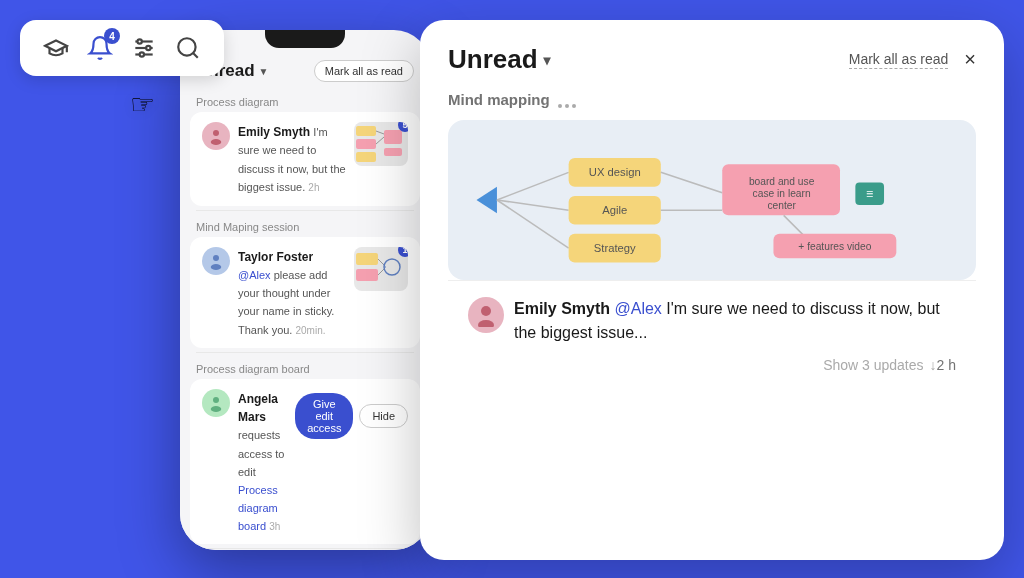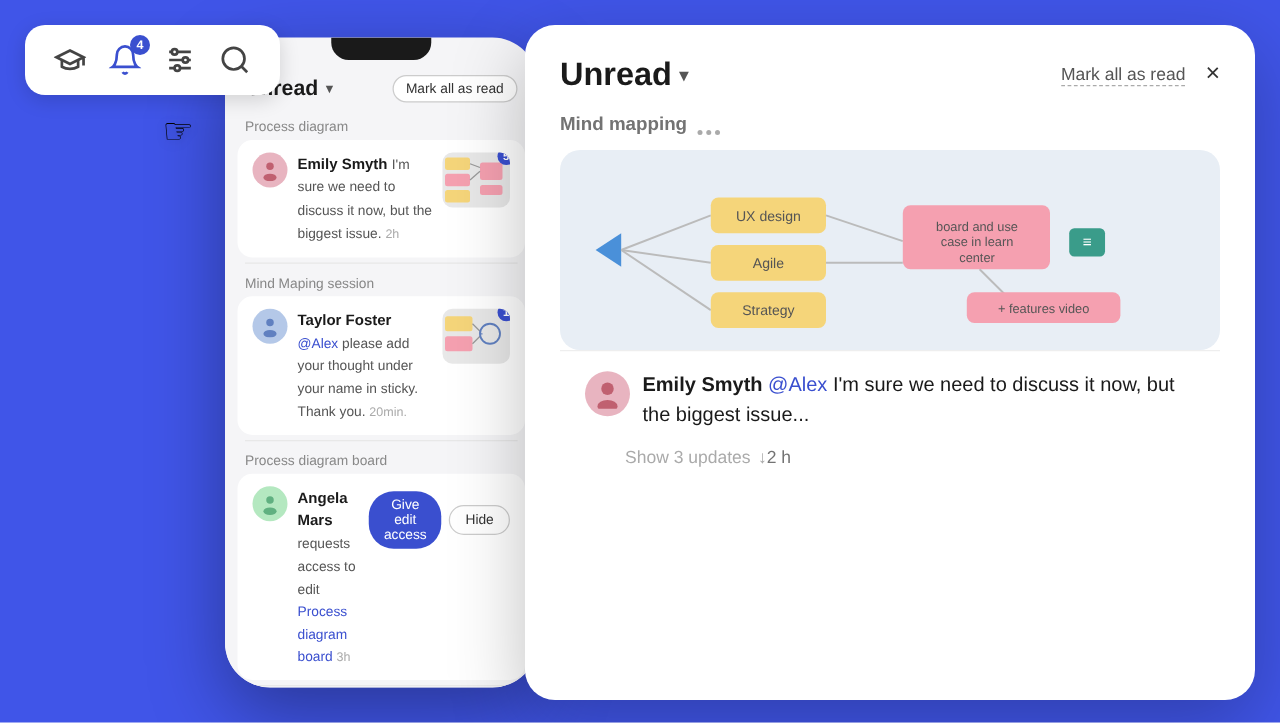--- a/index.html
+++ b/index.html
@@ -315,23 +315,22 @@
     .notif-text .username {
       font-weight: 700;
     }
     .notif-text .mention {
       color: #3a4fcf;
     }
 
     .notif-footer {
       display: flex;
       align-items: center;
-      justify-content: flex-start;
+      justify-content: flex-end;
       margin-top: 12px;
-      margin-left: 32px;
     }
     .show-updates {
       font-size: 14px;
       color: #aaa;
       display: flex;
       align-items: center;
       gap: 6px;
       cursor: pointer;
     }
     .notif-time {

